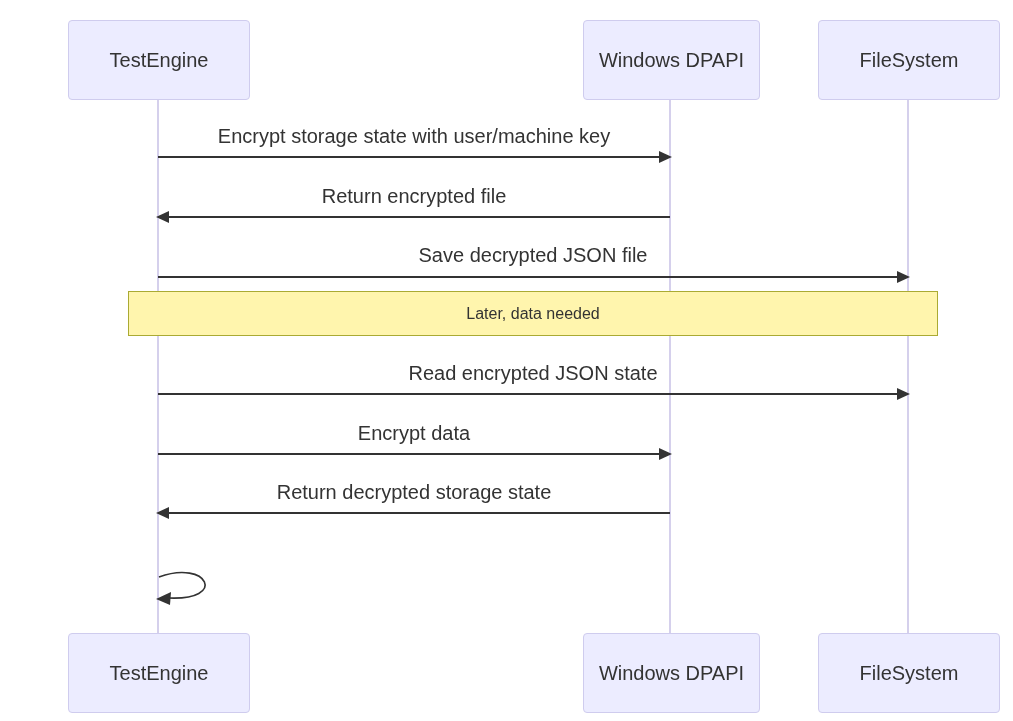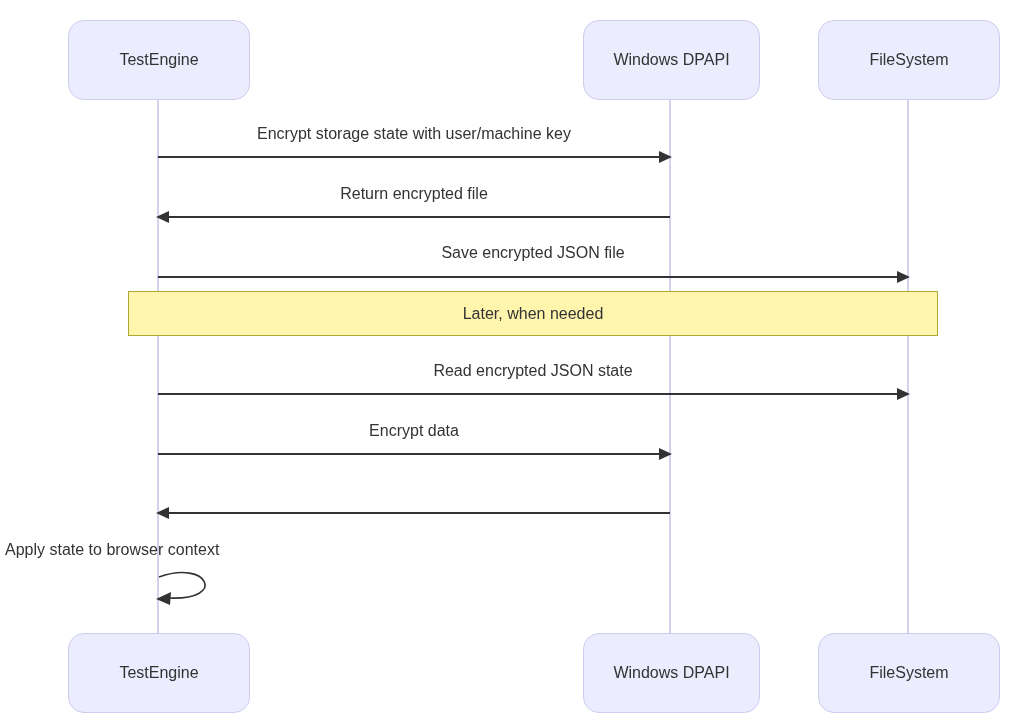--- a/index.html
+++ b/index.html
@@ -12,27 +12,27 @@
 
   .lifeline {
     position: absolute; top: 100px; height: 534px; width: 0;
     border-left: 2px solid var(--lifeline, #d5d0ec);
   }
 
   .actor {
     position: absolute; height: 78px;
     background: var(--actor-fill, #ECECFF);
     border: 1px solid var(--actor-border, #cfccee);
-    border-radius: 16px;
+    border-radius: 4px;
     display: flex; align-items: center; justify-content: center;
-    font-size: 16px; color: var(--text, #333333);
+    font-size: 20px; color: var(--text, #333333);
   }
 
   .msg-label {
-    position: absolute; font-size: 16px; white-space: nowrap;
+    position: absolute; font-size: 20px; white-space: nowrap;
     transform: translateX(-50%);
   }
   .msg-label.left-align { transform: none; }
 
   .arrow {
     position: absolute; height: 0;
     border-top: 2px solid var(--arrow, #333333);
   }
   .head {
     position: absolute; width: 0; height: 0; display: block;
@@ -73,42 +73,42 @@
   <div class="msg-label" style="left:414px; top:125px">Encrypt storage state with user/machine key</div>
   <div class="arrow dir-right" style="left:158px; top:156px; width:512px">
       <i class="head"></i>
     </div>
 
   <div class="msg-label" style="left:414px; top:185px">Return encrypted file</div>
   <div class="arrow dir-left" style="left:158px; top:216px; width:512px">
       <i class="head"></i>
     </div>
 
-  <div class="msg-label" style="left:533px; top:244px">Save encrypted JSON file</div>
+  <div class="msg-label" style="left:533px; top:244px">Save decrypted JSON file</div>
   <div class="arrow dir-right" style="left:158px; top:276px; width:750px">
       <i class="head"></i>
     </div>
 
-  <div class="note">Later, when needed</div>
+  <div class="note">Later, data needed</div>
 
   <div class="msg-label" style="left:533px; top:362px">Read encrypted JSON state</div>
   <div class="arrow dir-right" style="left:158px; top:393px; width:750px">
       <i class="head"></i>
     </div>
 
   <div class="msg-label" style="left:414px; top:422px">Encrypt data</div>
   <div class="arrow dir-right" style="left:158px; top:453px; width:512px">
       <i class="head"></i>
     </div>
 
+  <div class="msg-label" style="left:414px; top:481px">Return decrypted storage state</div>
   <div class="arrow dir-left" style="left:158px; top:512px; width:512px">
       <i class="head"></i>
     </div>
 
-  <div class="msg-label left-align" style="left:5px; top:541px">Apply state to browser context</div>
   <svg class="selfloop" width="75" height="42">
     <path d="M3,8 C52,-10 72,32 12,29" fill="none" stroke="var(--arrow, #333333)" stroke-width="1.6"></path>
     <polygon points="0,30 15,23 14,36" fill="var(--arrow, #333333)"></polygon>
   </svg>
 
   <div class="actor" style="left:68px;  top:633px; width:180px">TestEngine</div>
   <div class="actor" style="left:583px; top:633px; width:175px">Windows DPAPI</div>
   <div class="actor" style="left:818px; top:633px; width:180px">FileSystem</div>
 
 </div>

